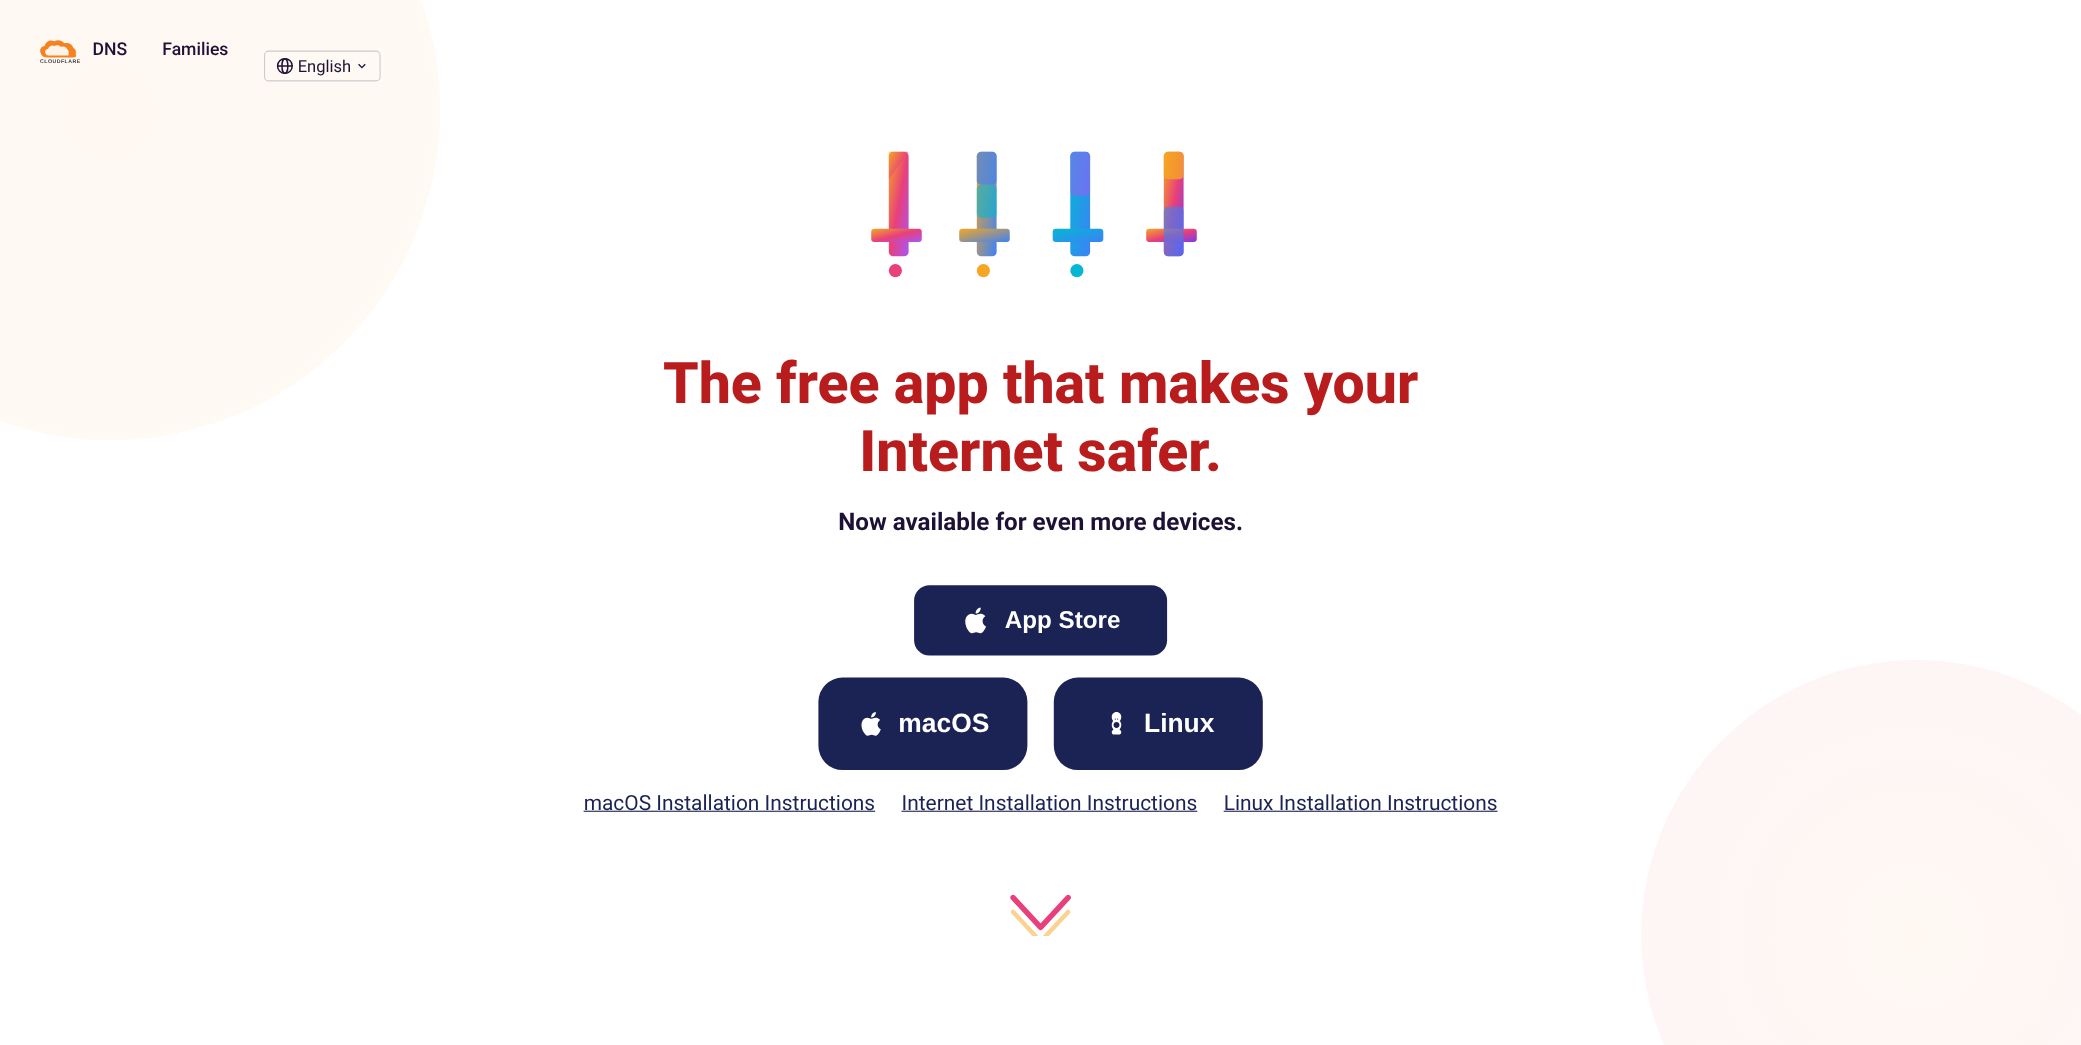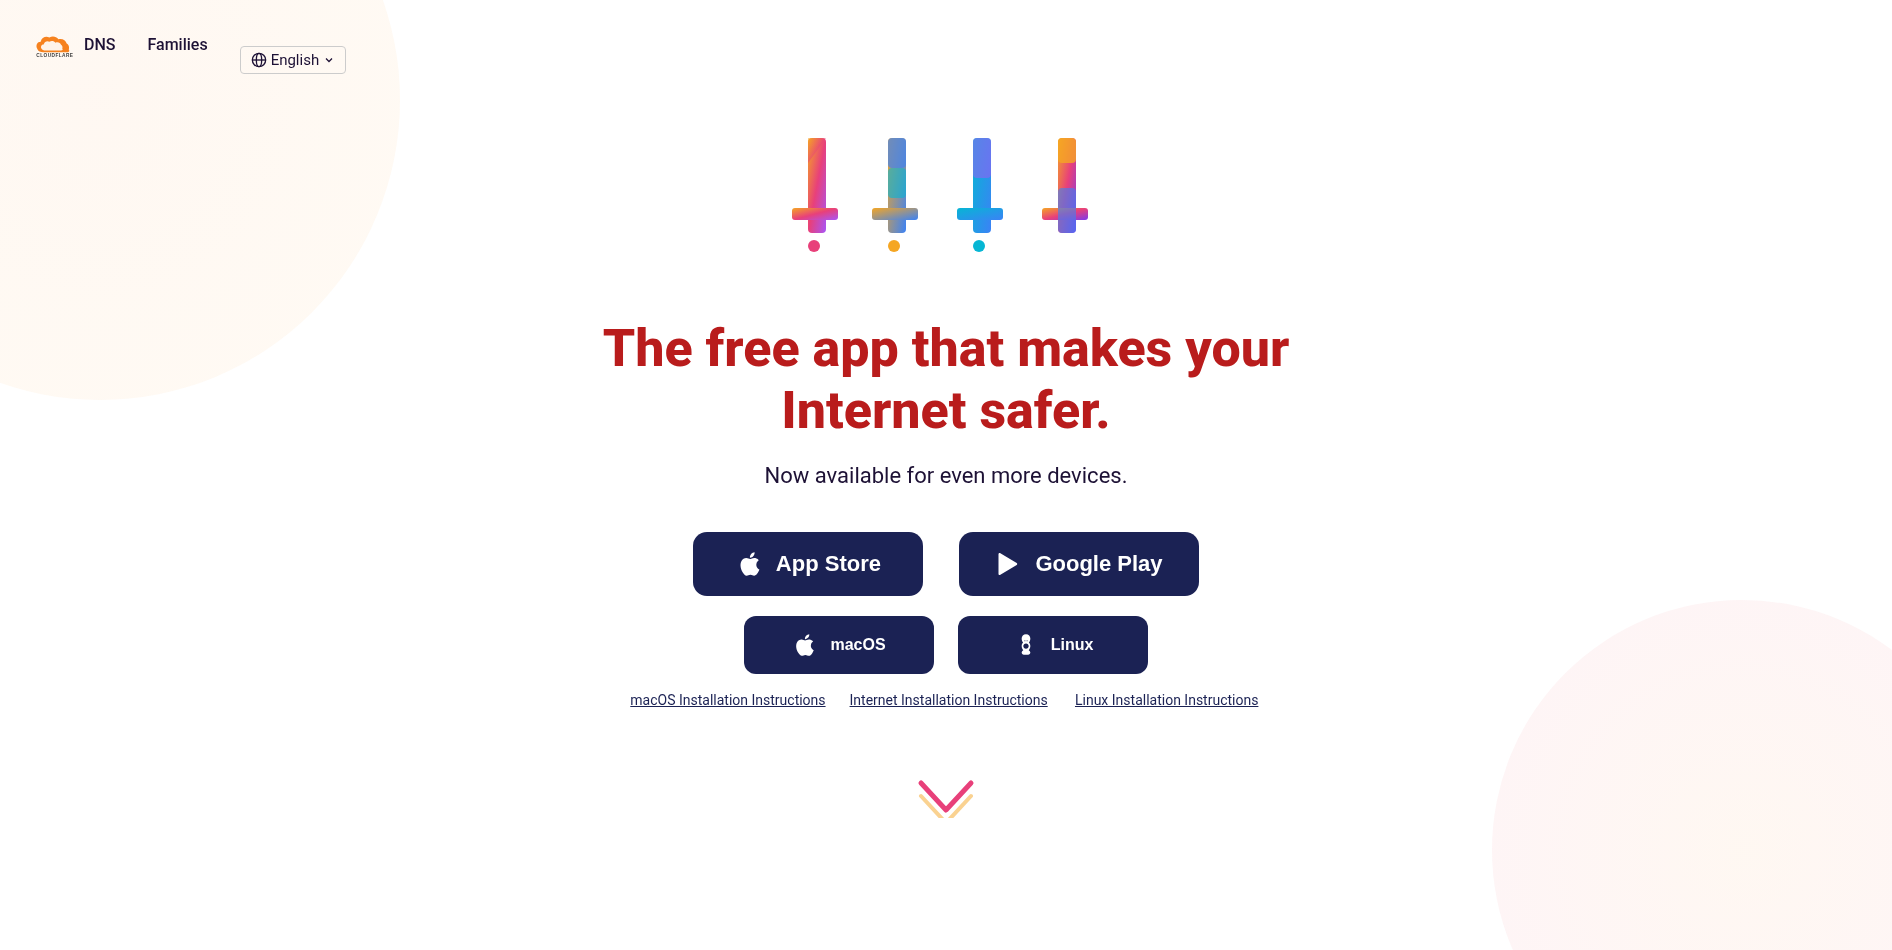--- a/index.html
+++ b/index.html
@@ -84,21 +84,21 @@
       font-weight: 800;
       color: #b91c1c;
       text-align: center;
       line-height: 1.2;
       max-width: 700px;
       margin-bottom: 20px;
     }
 
     .hero-sub {
       font-size: 22px;
-      font-weight: 400;
+      font-weight: 700;
       color: #1d1135;
       text-align: center;
       margin-bottom: 44px;
     }
 
     
     .btn-row-1 {
       display: flex;
       gap: 36px;
       margin-bottom: 20px;
@@ -128,23 +128,23 @@
       text-decoration: none;
     }
 
     .store-btn-sm {
       display: flex;
       align-items: center;
       gap: 12px;
       background: #1b2254;
       color: #ffffff;
       border: none;
-      border-radius: 12px;
-      padding: 16px 30px;
-      font-size: 16px;
+      border-radius: 22px;
+      padding: 28px 30px;
+      font-size: 24px;
       font-weight: 600;
       cursor: pointer;
       min-width: 190px;
       justify-content: center;
       text-decoration: none;
     }
 
     .store-btn svg,
     .store-btn-sm svg {
       width: 28px;
@@ -157,21 +157,21 @@
       display: flex;
       gap: 24px;
       margin-top: 8px;
       margin-bottom: 60px;
     }
 
     .install-link {
       min-width: 190px;
       text-align: center;
       color: #1b2254;
-      font-size: 14px;
+      font-size: 19px;
       text-decoration: underline;
       cursor: pointer;
     }
 
     
     .chevron-down-wrap {
       display: flex;
       justify-content: center;
       margin-top: 10px;
     }
@@ -317,27 +317,20 @@
 
     <div class="btn-row-1">
       <button class="store-btn">
 
         <svg viewBox="0 0 24 24" xmlns="http://www.w3.org/2000/svg">
           <path d="M18.71 19.5c-.83 1.24-1.71 2.45-3.05 2.47-1.34.03-1.77-.79-3.29-.79-1.53 0-2 .77-3.27.82-1.31.05-2.3-1.32-3.14-2.53C4.25 17 2.94 12.45 4.7 9.39c.87-1.52 2.43-2.48 4.12-2.51 1.28-.02 2.5.87 3.29.87.78 0 2.26-1.07 3.8-.91.65.03 2.47.26 3.64 1.98-.09.06-2.17 1.28-2.15 3.81.03 3.02 2.65 4.03 2.68 4.04-.03.07-.42 1.44-1.38 2.83M13 3.5c.73-.83 1.94-1.46 2.94-1.5.13 1.17-.34 2.35-1.04 3.19-.69.85-1.83 1.51-2.95 1.42-.15-1.15.41-2.35 1.05-3.11z"></path>
         </svg>
         <span>App Store</span>
       </button>
 
-      <button class="store-btn">
-
-        <svg viewBox="0 0 24 24" xmlns="http://www.w3.org/2000/svg">
-          <path d="M3 20.5v-17c0-.83.94-1.3 1.6-.8l14 8.5c.6.36.6 1.24 0 1.6l-14 8.5c-.66.5-1.6.03-1.6-.8z"></path>
-        </svg>
-        <span>Google Play</span>
-      </button>
     </div>
 
     <div class="btn-row-2">
       <button class="store-btn-sm">
         <svg viewBox="0 0 24 24" xmlns="http://www.w3.org/2000/svg" style="width:26px;height:26px;fill:white">
           <path d="M18.71 19.5c-.83 1.24-1.71 2.45-3.05 2.47-1.34.03-1.77-.79-3.29-.79-1.53 0-2 .77-3.27.82-1.31.05-2.3-1.32-3.14-2.53C4.25 17 2.94 12.45 4.7 9.39c.87-1.52 2.43-2.48 4.12-2.51 1.28-.02 2.5.87 3.29.87.78 0 2.26-1.07 3.8-.91.65.03 2.47.26 3.64 1.98-.09.06-2.17 1.28-2.15 3.81.03 3.02 2.65 4.03 2.68 4.04-.03.07-.42 1.44-1.38 2.83M13 3.5c.73-.83 1.94-1.46 2.94-1.5.13 1.17-.34 2.35-1.04 3.19-.69.85-1.83 1.51-2.95 1.42-.15-1.15.41-2.35 1.05-3.11z"></path>
         </svg>
         <span>macOS</span>
       </button>
 

